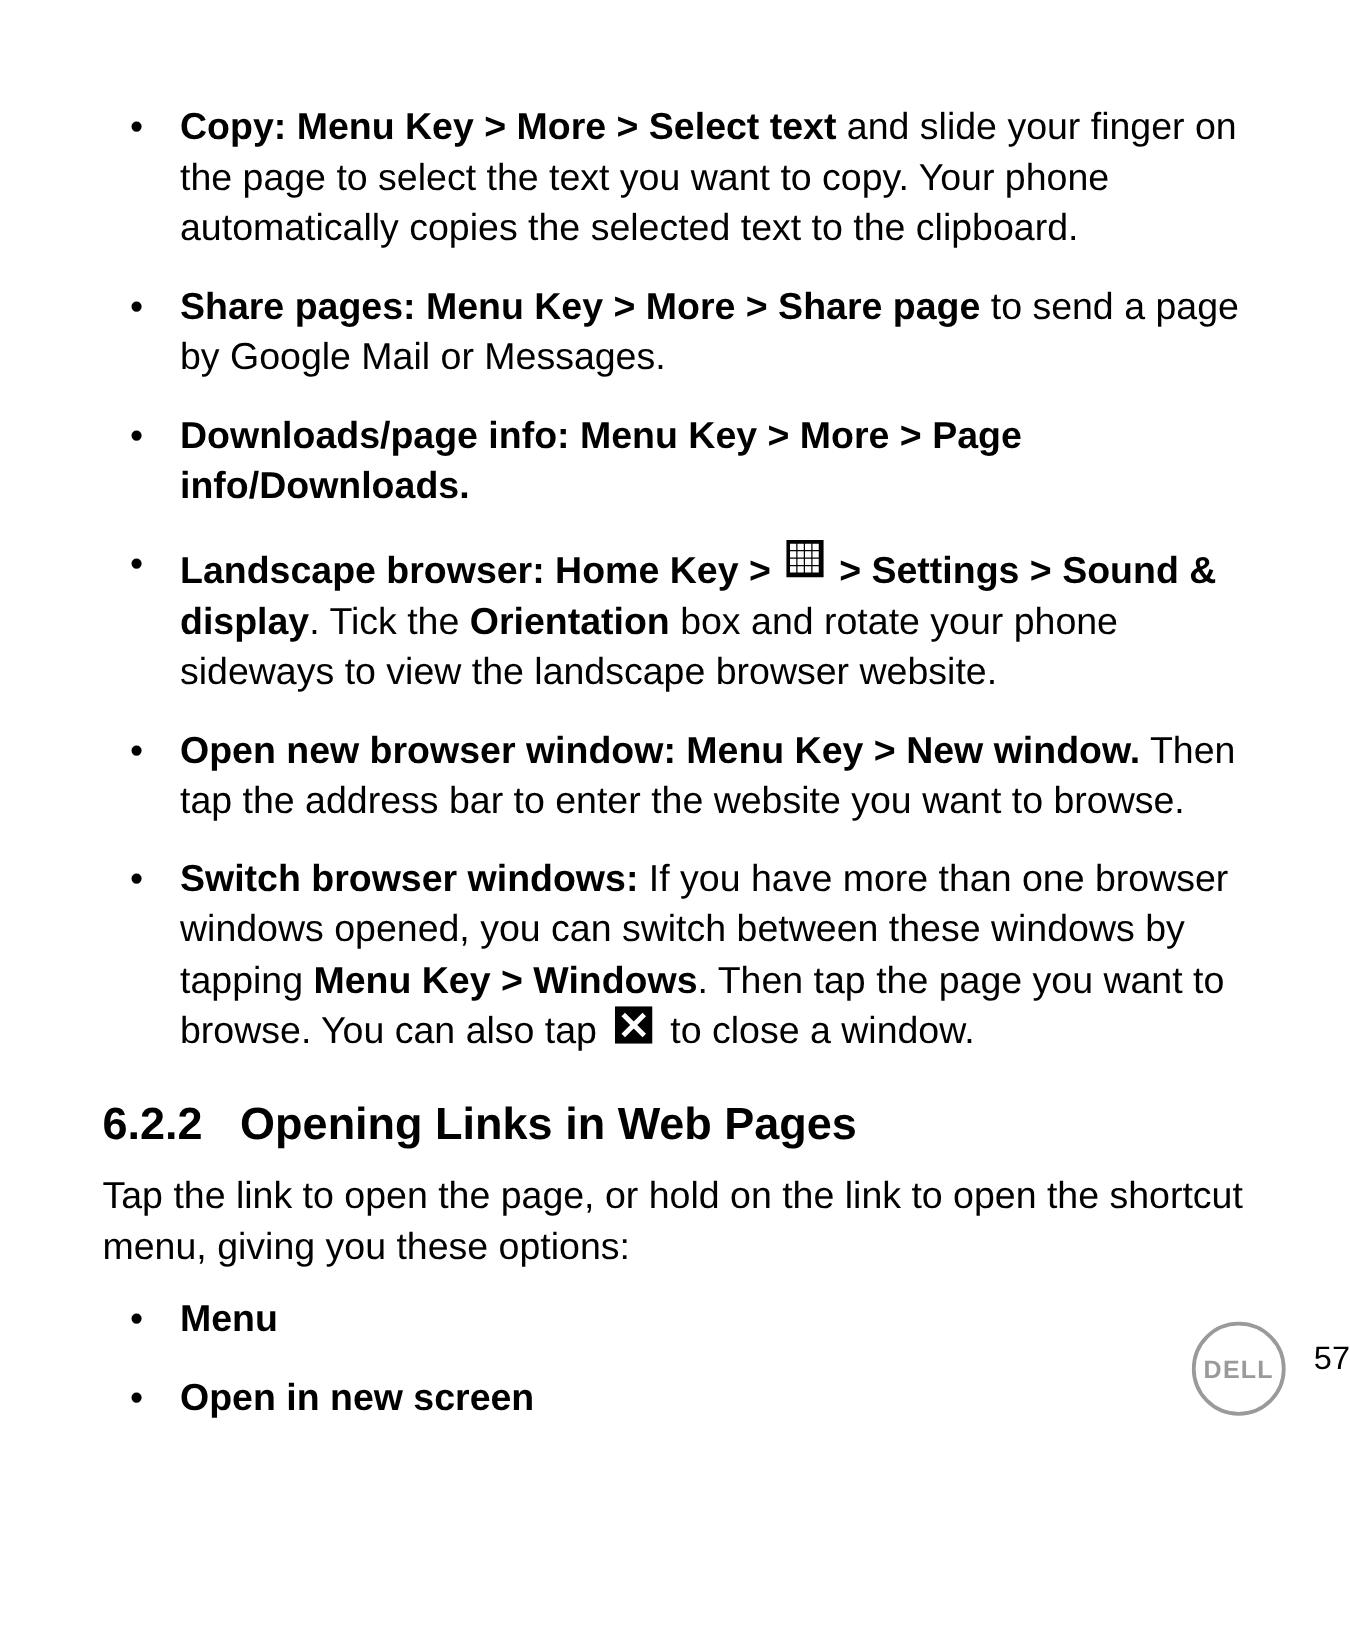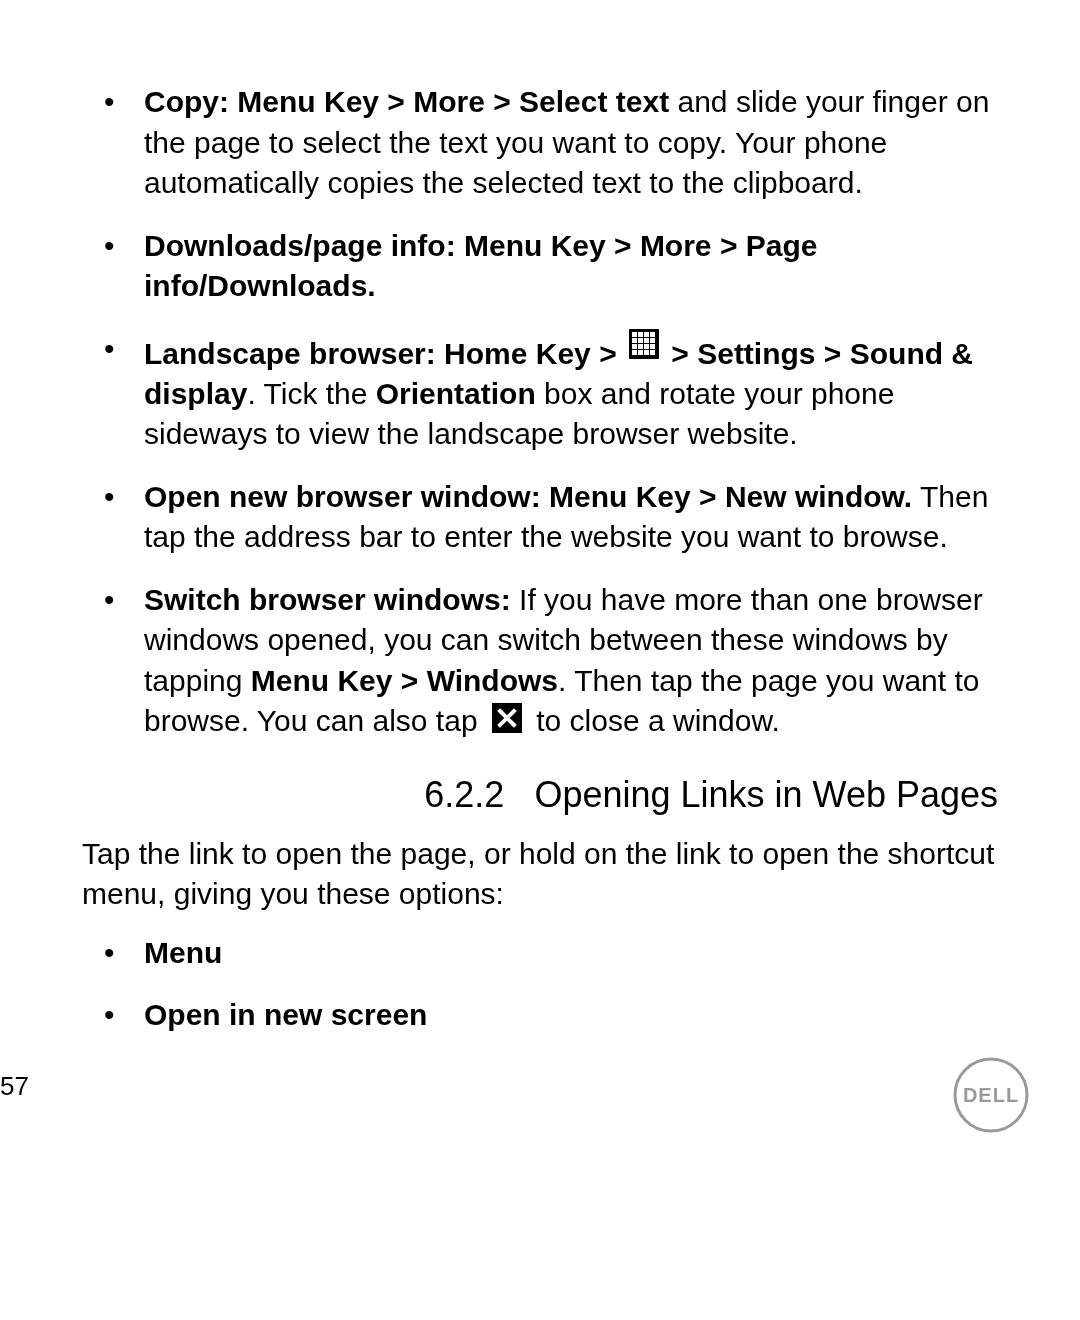--- a/index.html
+++ b/index.html
@@ -34,43 +34,42 @@
     content: "•";
     position: absolute;
     left: 22px;
     top: 0;
     font-size: 30px;
     line-height: 1.35;
   }
   b { font-weight: 700; }
   h2.section-heading {
     font-size: 36px;
-    font-weight: 400;
+    font-weight: 700;
     margin: 28px 0 14px 0;
-    text-align: right;
   }
   p.section-intro {
     margin: 0 0 18px 0;
   }
   .grid-icon {
     display: inline-block;
     vertical-align: text-bottom;
     margin: 0 4px;
   }
   .close-icon {
     display: inline-block;
     vertical-align: middle;
     margin: 0 6px;
   }
   .page-number {
     position: absolute;
     left: 0;
     right: 0;
     bottom: 100px;
-    text-align: left;
+    text-align: right;
     font-size: 26px;
   }
   .dell-logo {
     position: absolute;
     right: 50px;
     bottom: 70px;
     width: 78px;
     height: 78px;
   }
   .dell-logo svg { display: block; }
@@ -79,20 +78,23 @@
 <body>
 
 <div class="page">
 
   <ul class="main-list">
 
     <li>
       <b>Copy: Menu Key &gt; More &gt; Select text</b><span> and slide your finger on the page to select the text you want to copy. Your phone automatically copies the selected text to the clipboard.</span>
     </li>
 
+    <li>
+      <b>Share pages: Menu Key &gt; More &gt; Share page</b><span> to send a page by Google Mail or Messages.</span>
+    </li>
 
     <li>
       <b>Downloads/page info: Menu Key &gt; More &gt; Page info/Downloads.</b>
     </li>
 
     <li>
       <b>Landscape browser: Home Key &gt; </b><span class="grid-icon"><svg width="30" height="30" viewBox="0 0 30 30">
             <rect x="0" y="0" width="30" height="30" fill="#000"></rect>
             <g fill="#fff">
               <rect x="3" y="3" width="5" height="5"></rect>

